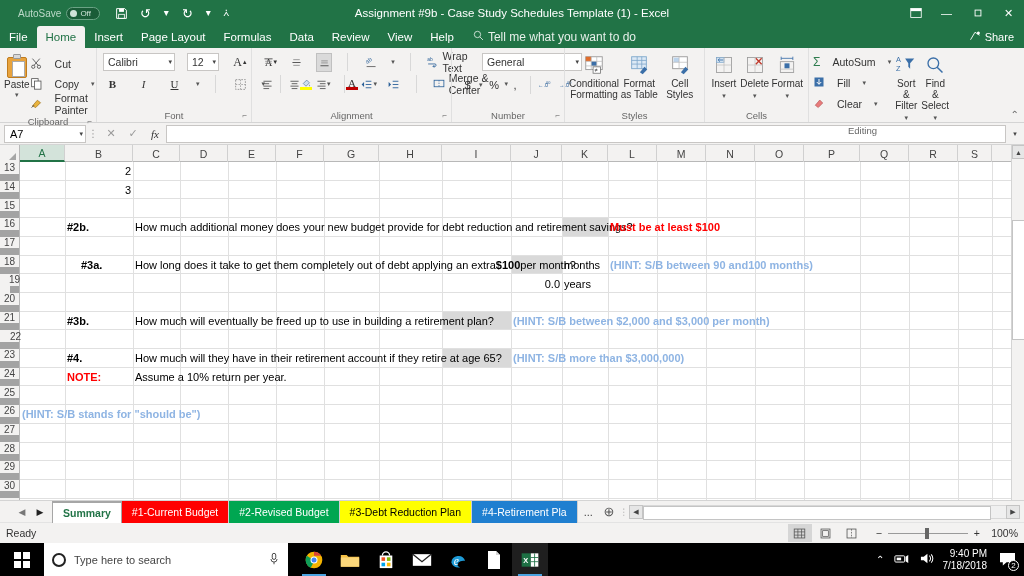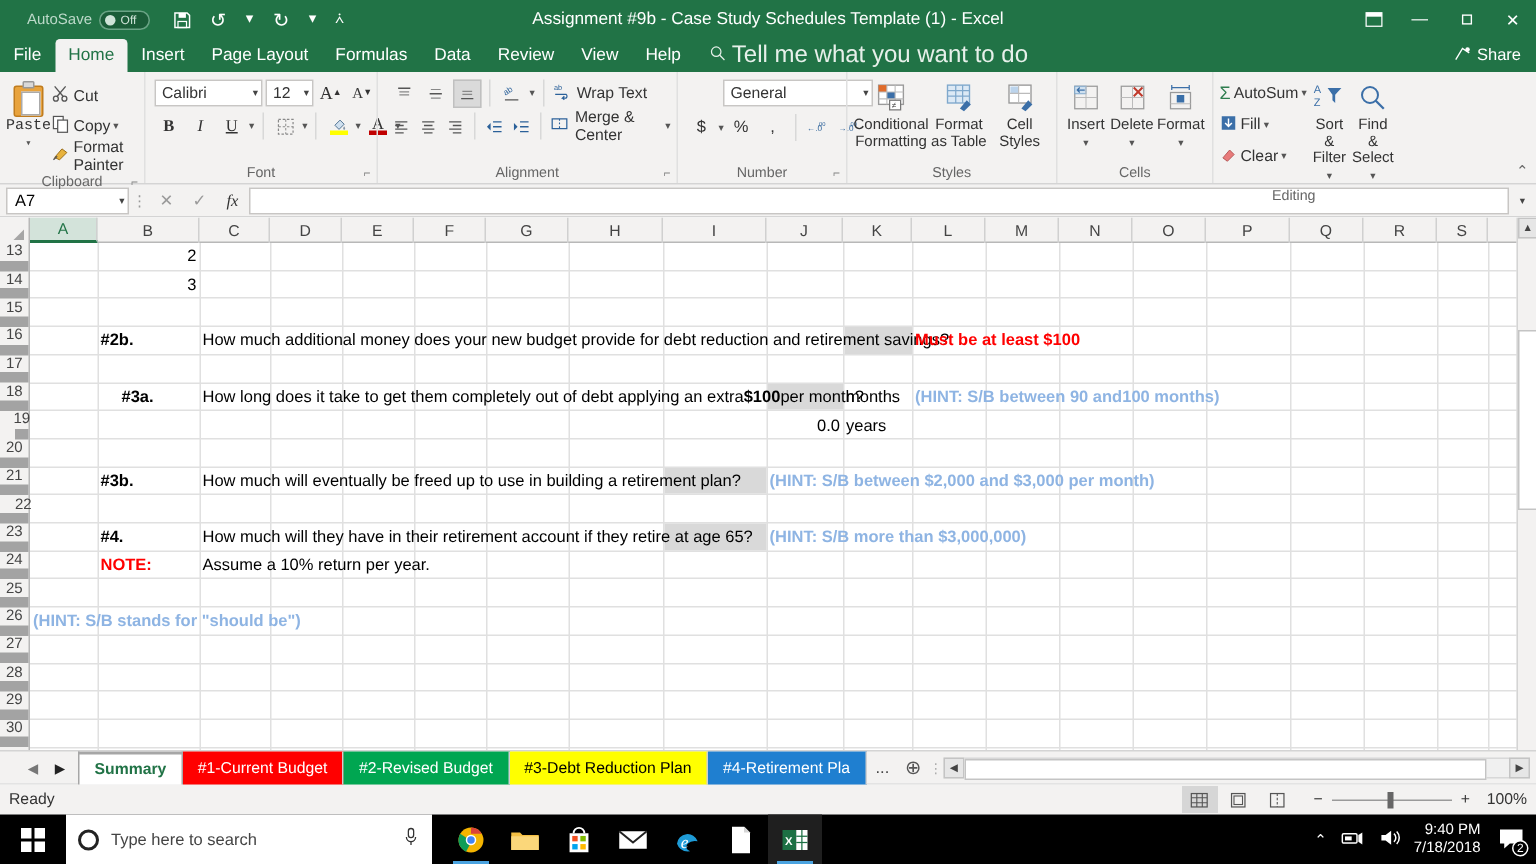--- a/index.html
+++ b/index.html
@@ -48,21 +48,21 @@
   .tabsbar {
     height: 22px; background: #217346; display: flex; align-items: stretch;
     position: relative; color: #ffffff; font-size: 11.5px;
   }
   .ribbon-tab {
     padding: 0 9px; display: flex; align-items: center; height: 22px; white-space: nowrap;
   }
   .ribbon-tab.active {
     background: #f3f2f1; color: #217346; border-top-left-radius: 3px; border-top-right-radius: 3px;
   }
-  .tellme { display: flex; align-items: center; gap: 4px; margin-left: 10px; font-size: 16px; color: #e7f0ea; }
+  .tellme { display: flex; align-items: center; gap: 4px; margin-left: 10px; font-size: 12px; color: #e7f0ea; }
   .tellme svg { flex: 0 0 auto; }
   .share-btn {
     margin-left: auto; display: flex; align-items: center; gap: 4px;
     padding: 0 10px; font-size: 11px; color: #ffffff;
   }
 
   
   .ribbon {
     height: 75px; background: #f3f2f1; border-bottom: 1px solid #d4d4d4;
     display: flex; align-items: stretch; position: relative; font-size: 10.5px; color: #333;
@@ -71,38 +71,38 @@
   .rgroup + .rgroup { border-left: 1px solid #e0e0e0; }
   .rgroup-body { flex: 1; display: flex; align-items: flex-start; padding: 2px 4px; }
   .rgroup-label {
     height: 13px; text-align: center; font-size: 9.5px; color: #666;
     display: flex; align-items: center; justify-content: center; position: relative;
   }
   .rgroup-launcher { position: absolute; right: 4px; font-size: 8px; color: #888; }
 
   .paste-btn {
     width: 40px; display: flex; flex-direction: column; align-items: center;
-    padding-top: 2px; gap: 1px; font-family: Liberation Mono, monospace;
+    padding-top: 2px; gap: 1px;
   }
   .clip-icon {
     width: 22px; height: 24px; position: relative;
   }
   .clip-body {
     position: absolute; left: 1px; top: 3px; width: 20px; height: 21px;
     background: #e8a33d; border: 1px solid #c07c1e; border-radius: 2px;
   }
   .clip-paper {
     position: absolute; left: 6px; top: 7px; width: 13px; height: 16px;
     background: #ffffff; border: 1px solid #aaa;
   }
   .clip-top {
     position: absolute; left: 7px; top: 0px; width: 8px; height: 5px;
     background: #d9d9d9; border: 1px solid #999; border-radius: 1px;
   }
-  .mini-row { display: flex; align-items: center; gap: 2px; height: 20px; font-size: 10.5px; }
+  .mini-row { display: flex; align-items: center; gap: 12px; height: 20px; font-size: 10.5px; }
   .mini-col { display: flex; flex-direction: column; justify-content: center; }
   .caret { font-size: 7px; color: #555; }
 
   .fontname {
     width: 72px; height: 18px; background: #fff; border: 1px solid #c8c6c4;
     font-size: 10.5px; display: flex; align-items: center; padding: 0 2px 0 4px;
   }
   .fontsize {
     width: 32px; height: 18px; background: #fff; border: 1px solid #c8c6c4;
     font-size: 10.5px; display: flex; align-items: center; padding: 0 2px 0 4px;

